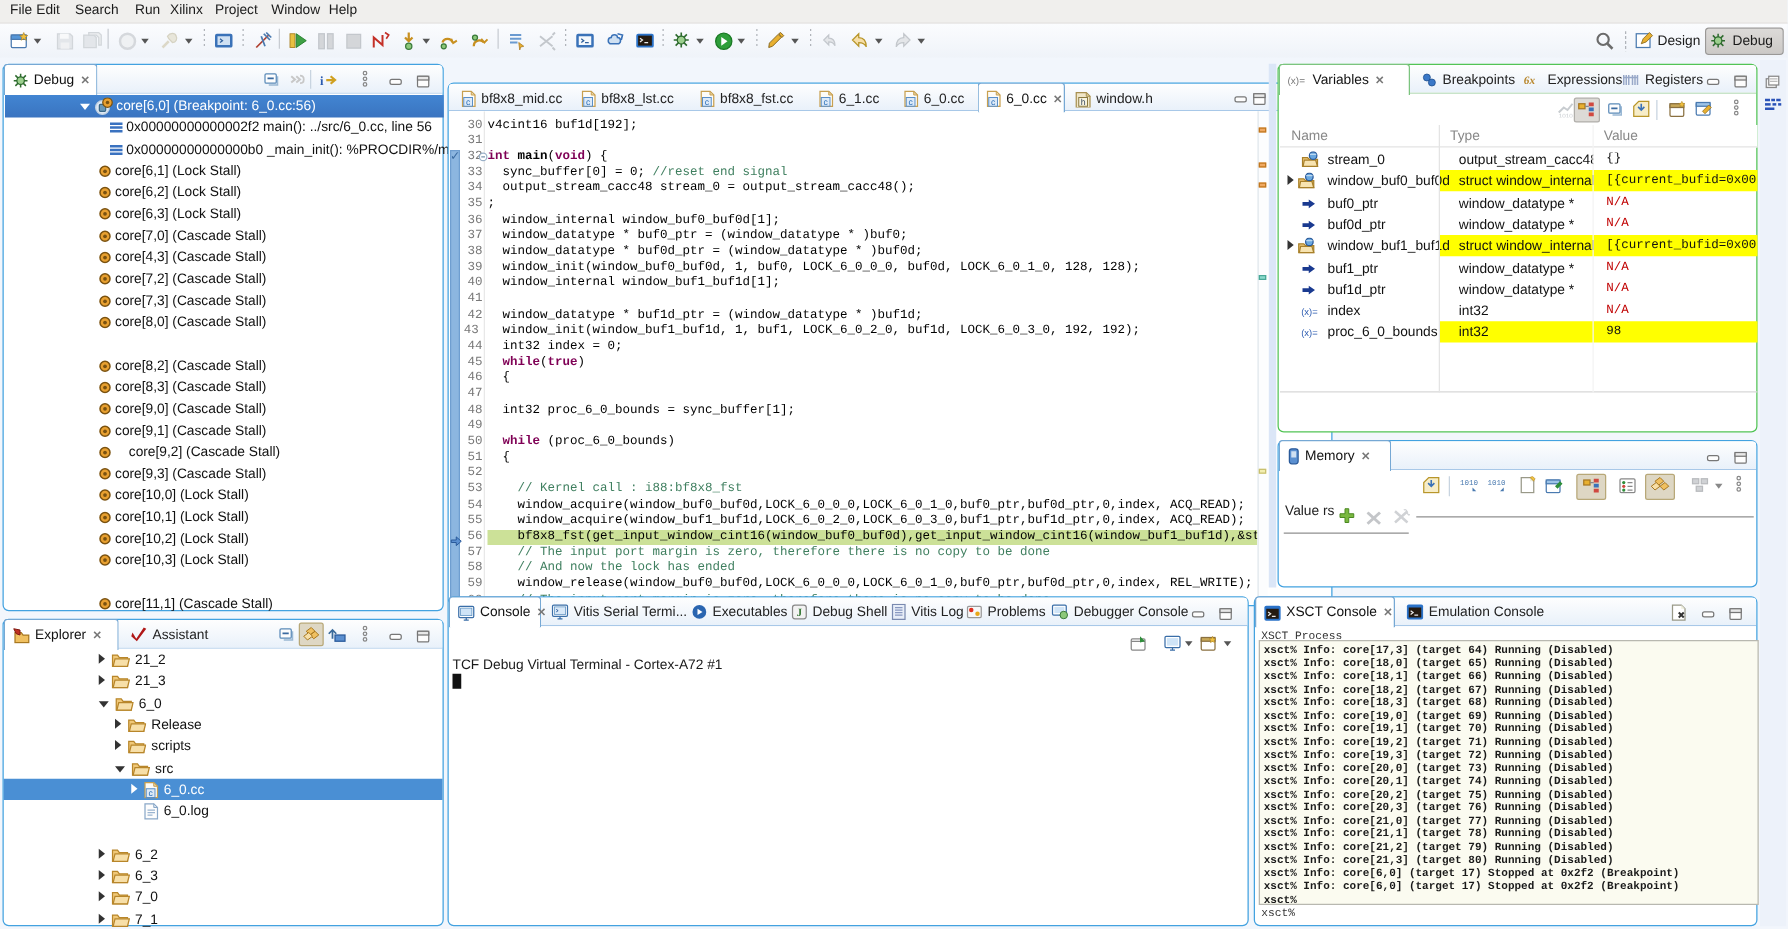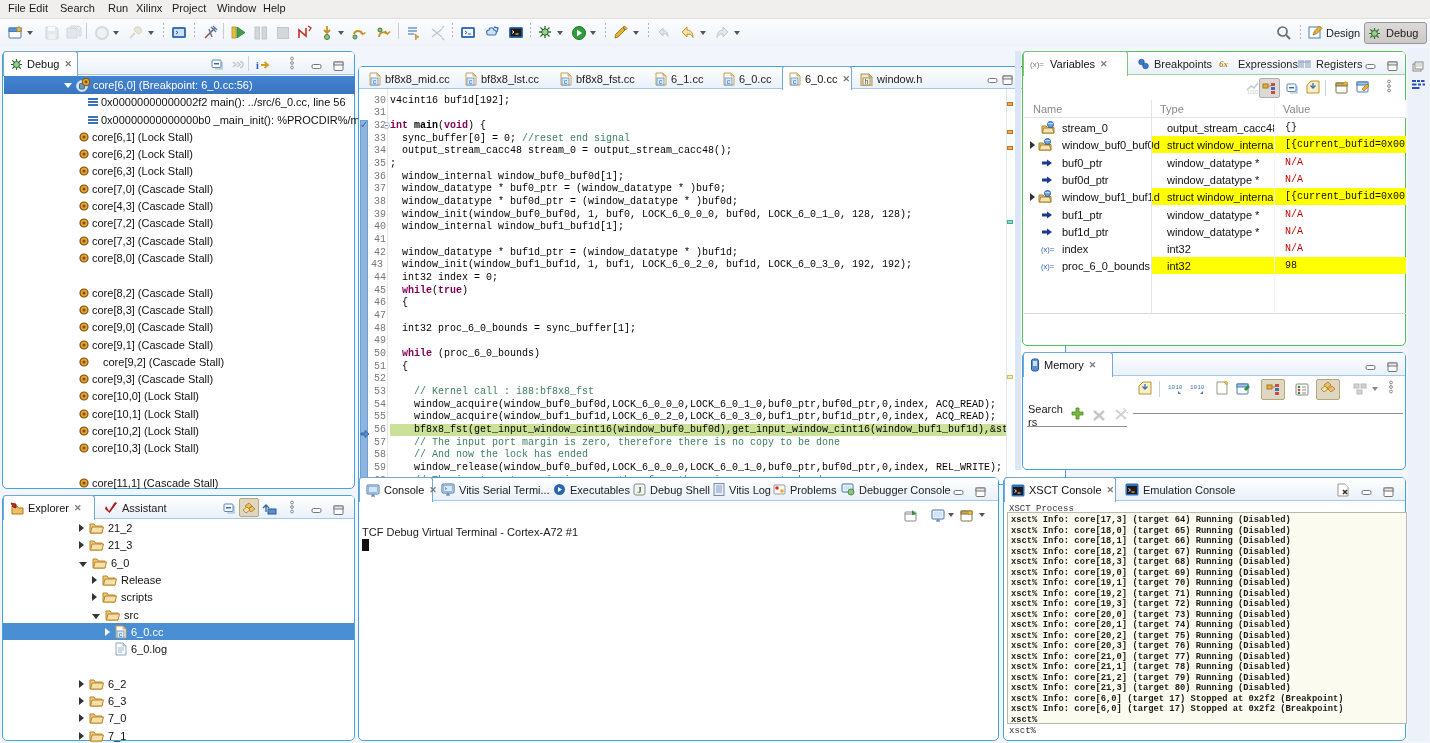--- a/index.html
+++ b/index.html
@@ -1025,21 +1025,21 @@
         <rect x="1" y="1" width="5" height="4" fill="#d0d2d5" stroke="#b8babd"></rect>
         <rect x="8" y="1" width="5" height="4" fill="#d0d2d5" stroke="#b8babd"></rect>
         <rect x="4" y="7" width="5" height="4" fill="#d0d2d5" stroke="#b8babd"></rect>
       </svg></div>
     <div class="ab" style="left:349px;top:34px;width:0;height:0;border-left:3.5px solid transparent;border-right:3.5px solid transparent;border-top:4px solid #888"></div>
     <div class="ab" style="left:365px;top:27px"><svg width="6" height="14" viewBox="0 0 6 14" style="">
         <circle cx="3" cy="2.5" r="1.4" fill="none" stroke="#888"></circle>
         <circle cx="3" cy="7" r="1.4" fill="none" stroke="#888"></circle>
         <circle cx="3" cy="11.5" r="1.4" fill="none" stroke="#888"></circle>
       </svg></div>
-    <div class="ab" style="left:5px;top:50px;width:40px;font-size:11px;color:#222;line-height:13px">Search rs</div>
+    <div class="ab" style="left:5px;top:50px;width:40px;font-size:11px;color:#222;line-height:13px">Value rs</div>
     <div class="ab" style="left:48px;top:53px"><svg width="13" height="13" viewBox="0 0 13 13" style="">
         <path d="M5 1h3v4h4v3H8v4H5V8H1V5h4z" fill="#7ab840" stroke="#4a8820" stroke-width="0.8"></path>
       </svg></div>
     <div class="ab" style="left:70px;top:54px"><svg width="12" height="11" viewBox="0 0 12 11" style="">
         <path d="M1 1l10 9M11 1L1 10" stroke="#c4c6c9" stroke-width="2.4"></path>
       </svg></div>
     <div class="ab" style="left:92px;top:53px"><svg width="13" height="12" viewBox="0 0 13 12" style="">
         <path d="M1 2l10 9M11 2L1 11" stroke="#d0d2d5" stroke-width="2"></path>
         <path d="M8 1c1.5-1 3 .5 2 2l2 2c1.5-1 3 .5 2 2" stroke="#d0d2d5" fill="none"></path>
       </svg></div>

